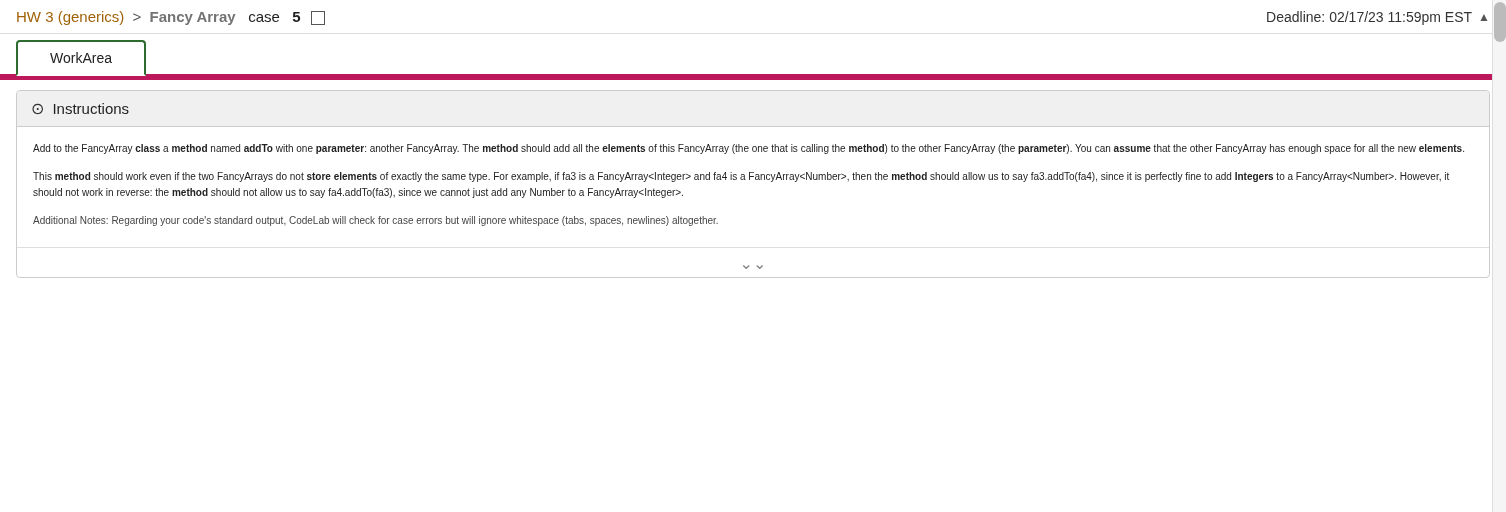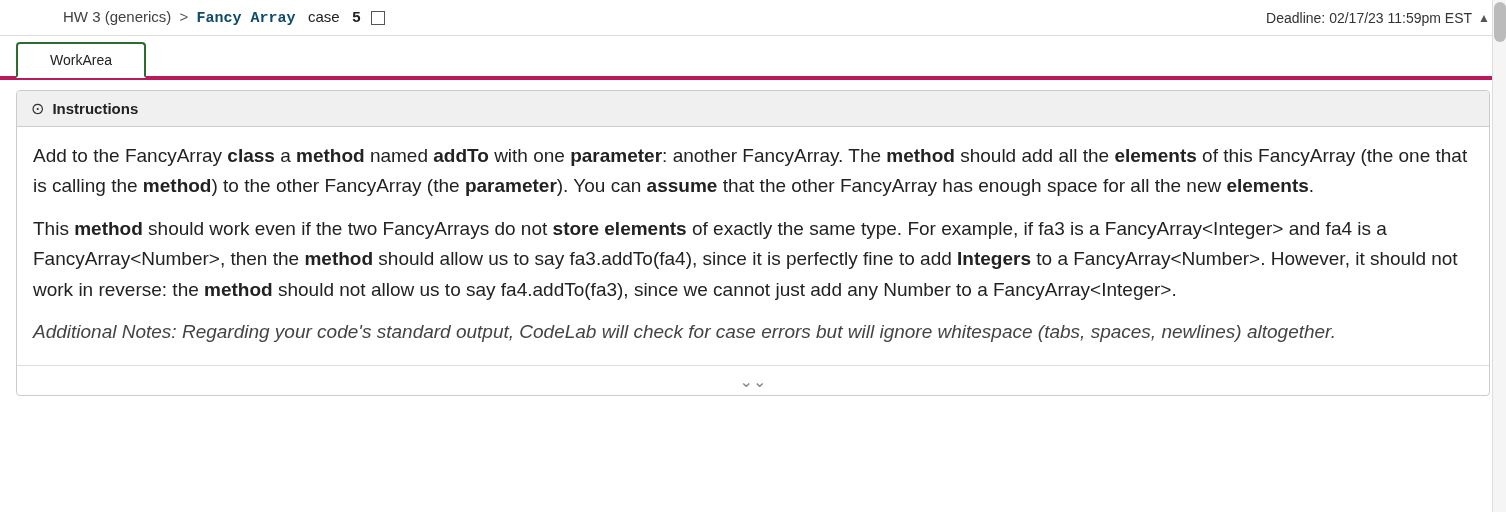--- a/index.html
+++ b/index.html
@@ -20,32 +20,30 @@
       align-items: center;
       padding: 8px 16px 8px 16px;
       border-bottom: 1px solid #ddd;
       background: #fff;
     }
     .breadcrumb {
       font-size: 15px;
       color: #222;
     }
     .breadcrumb .hw-link {
-      color: #404040;
+      color: #a16207;
       text-decoration: none;
-      margin-left: 47px;
     }
     .breadcrumb .separator {
       margin: 0 4px;
       color: #555;
     }
     .breadcrumb .current-title {
       font-weight: bold;
-      color: #0c4a6e;
-      font-family: Liberation Mono, monospace;
+      color: #737373;
     }
     .breadcrumb .part-num {
       font-weight: bold;
       color: #222;
     }
     .bookmark-icon {
       display: inline-block;
       width: 14px;
       height: 14px;
       border: 1.5px solid #555;
@@ -59,21 +57,21 @@
     .scroll-up-icon {
       margin-left: 6px;
       font-size: 12px;
       color: #555;
       cursor: pointer;
     }
 
     
     .tabs {
       display: flex;
-      border-bottom: 4px solid #be185d;
+      border-bottom: 6px solid #be185d;
       padding: 0 16px;
       margin-top: 4px;
       text-align: center;
     }
     .tab {
       padding: 8px 32px;
       border: 1px solid #ddd;
       border-bottom: none;
       cursor: pointer;
       background: #fff;
@@ -111,41 +109,40 @@
       padding: 8px 14px;
       border-bottom: 1px solid #ccc;
       border-radius: 4px 4px 0 0;
     }
     .chevron-icon {
       margin-right: 8px;
       font-size: 16px;
       color: #333;
     }
     .instructions-title {
-      font-weight: bold;
+      font-weight: normal;
       font-size: 15px;
       color: #222;
     }
     .instructions-body {
       padding: 14px 16px 10px 16px;
       line-height: 1.6;
     }
     .instructions-body p {
       margin-bottom: 12px;
       color: #222;
-      font-size: 19px;
+      font-size: 10px;
     }
     .instructions-body p:last-child {
       margin-bottom: 0;
     }
     .bold-keyword {
       font-weight: bold;
     }
     .italic-note {
-      font-style: italic;
       color: #444;
     }
 
     
     .scrollbar-area {
       position: fixed;
       right: 0;
       top: 0;
       bottom: 0;
       width: 14px;

